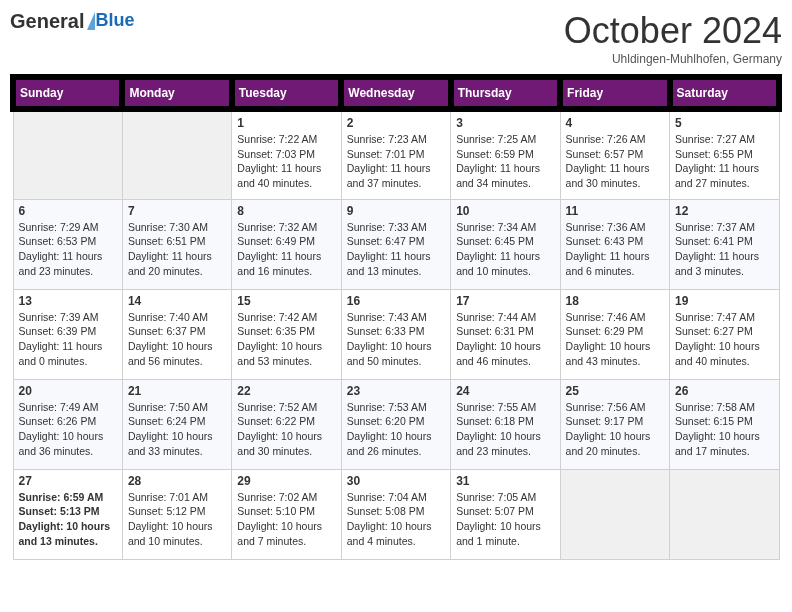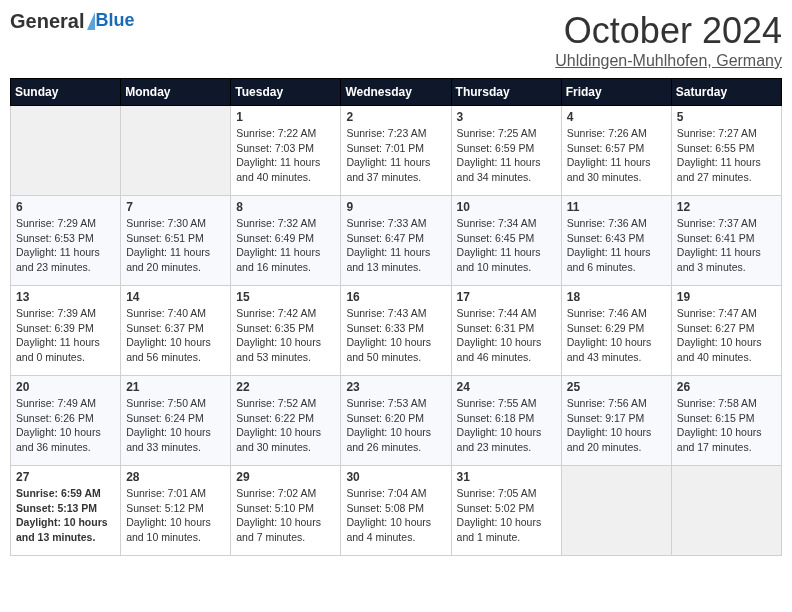--- a/index.html
+++ b/index.html
@@ -22,37 +22,36 @@
     }
     .title-section {
       text-align: right;
     }
     .month-title {
       font-size: 36px;
       font-weight: normal;
       color: #333;
     }
     .location {
-      font-size: 16px;
+      font-size: 12px;
       color: #555;
-      text-decoration: underline;
     }
     .calendar-table {
       width: 100%;
       border-collapse: collapse;
       table-layout: fixed;
     }
     .calendar-table th {
-      background-color: #0f172a;
+      background-color: #701a75;
       color: white;
       padding: 6px 4px;
       font-size: 12px;
       font-weight: bold;
       text-align: left;
-      border: 1px solid #000000;
+      border: 6px solid #000000;
     }
     .calendar-table td {
       border: 1px solid #d0d0d0;
       padding: 4px 5px;
       vertical-align: top;
       font-size: 10.5px;
       color: #333;
       min-height: 80px;
       height: 90px;
     }
@@ -350,21 +349,21 @@
         <td>
           <div class="day-number">30</div>
           <div class="day-info" style="white-space: pre-line;">Sunrise: 7:04 AM
 Sunset: 5:08 PM
 Daylight: 10 hours
 and 4 minutes.</div>
         </td>
         <td>
           <div class="day-number">31</div>
           <div class="day-info" style="white-space: pre-line;">Sunrise: 7:05 AM
-Sunset: 5:02 PM
+Sunset: 5:07 PM
 Daylight: 10 hours
 and 1 minute.</div>
         </td>
         <td class="empty-cell"></td>
         <td class="empty-cell"></td>
       </tr>
     </tbody>
 </table>
 
 </body></html>

